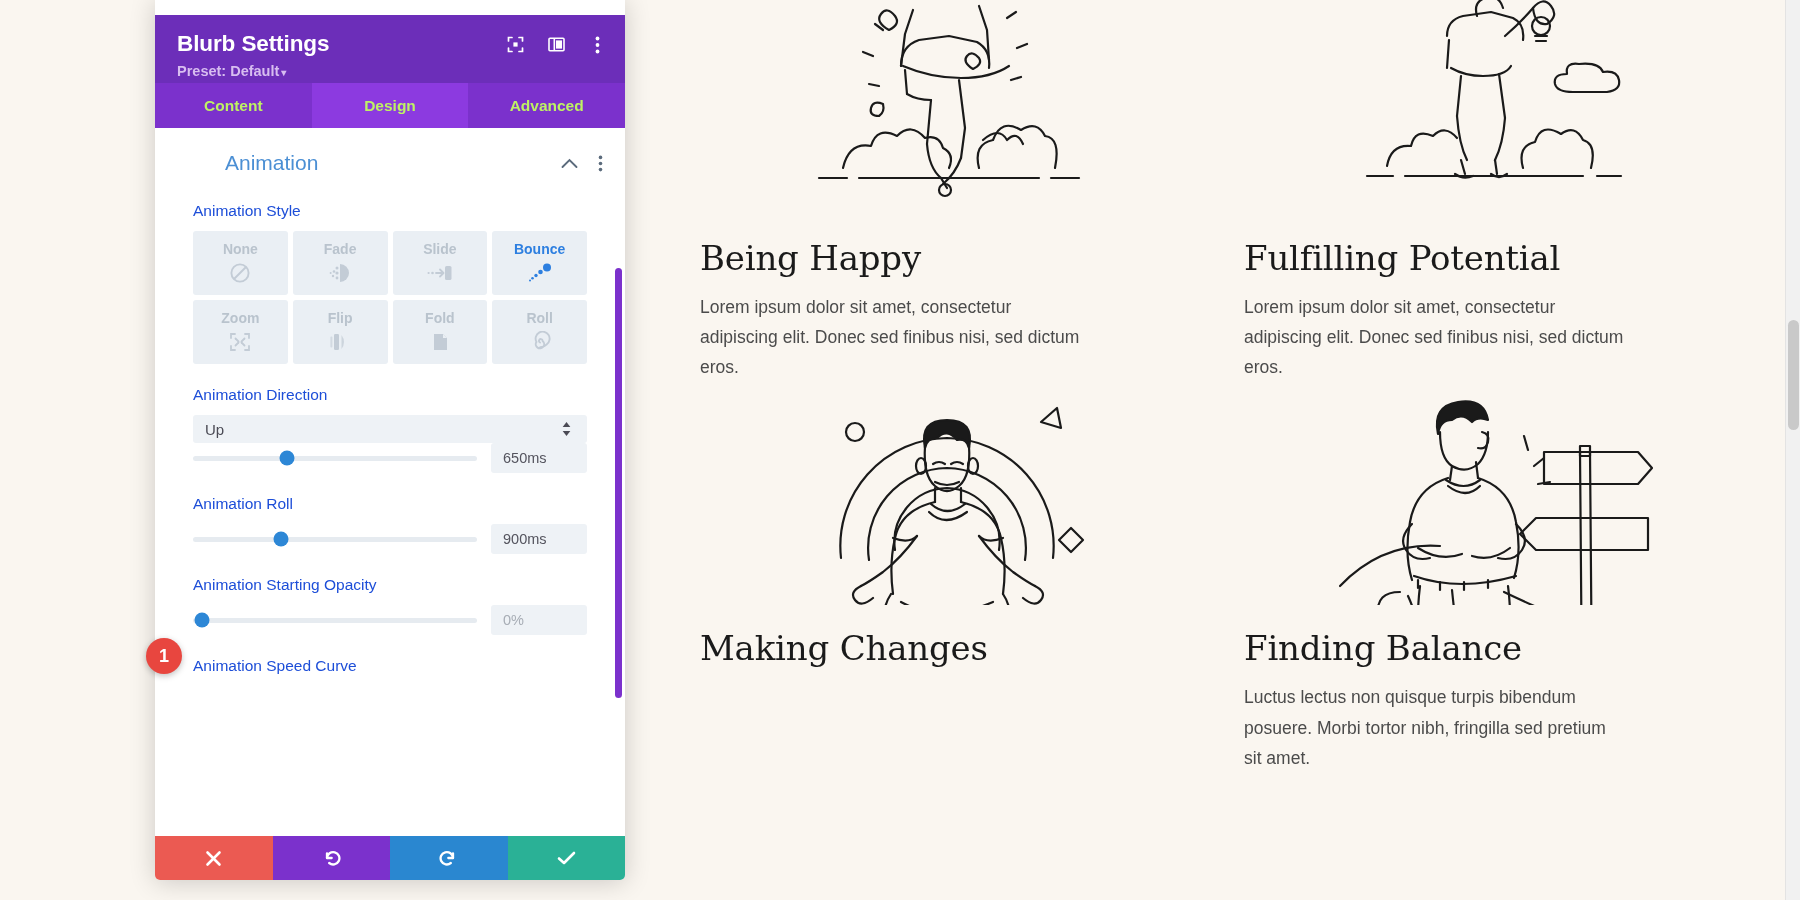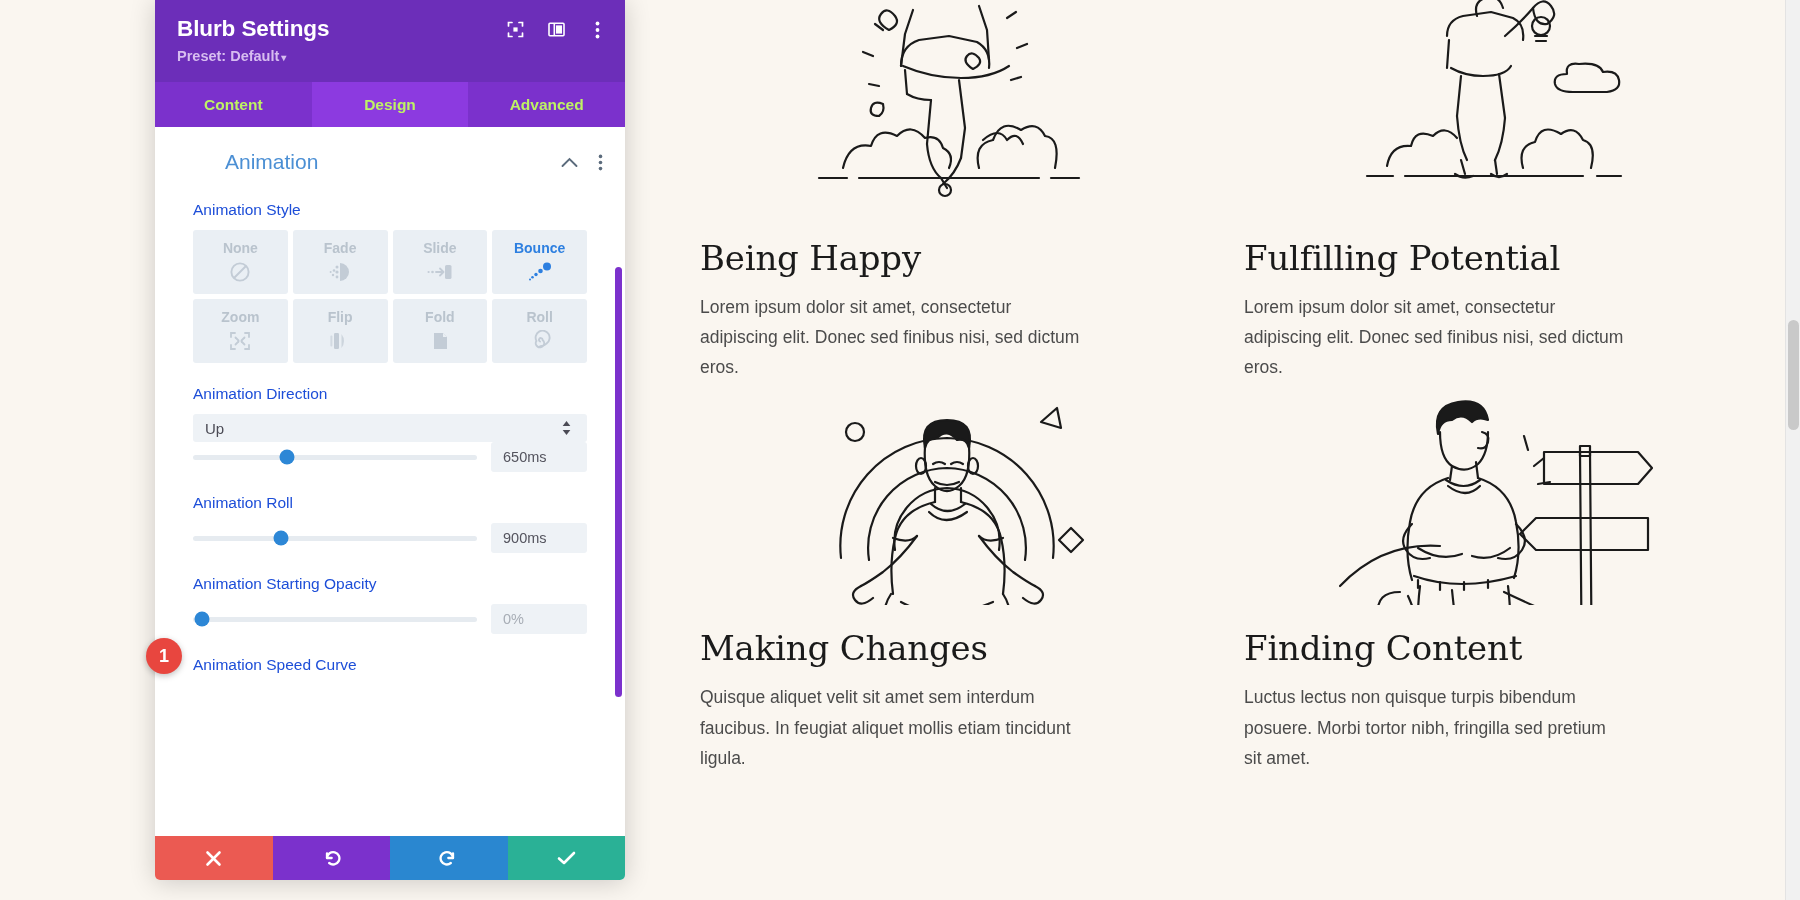--- a/index.html
+++ b/index.html
@@ -84,23 +84,24 @@
     background: #fff;
     border-radius: 0 0 5px 5px;
     box-shadow: 0 2px 26px rgba(0,0,0,0.19);
     display: flex;
     flex-direction: column;
     overflow: hidden;
   }
 
   .modal-header {
     background: #6c2eb9;
-    padding: 16px 22px 18px 22px;
+    padding: 16px 22px 4px 22px;
     position: relative;
     flex: 0 0 auto;
+    margin-top: 15px;
   }
   .modal-title {
     color: #fff;
     font-size: 22.5px;
     font-weight: bold;
     letter-spacing: -0.1px;
   }
   .modal-preset {
     color: #d7bdf0;
     font-size: 14.5px;
@@ -406,21 +407,20 @@
             <path d="M124 238 q30 14 44 -6"></path>
             <path d="M146 248 q18 10 30 -4"></path>
             <circle cx="72" cy="42" r="9"></circle>
             <path d="M258 32 l16 -14 l4 20z"></path>
             <path d="M276 150 l12 -12 l12 12 l-12 12z"></path>
             <path d="M22 254 h36"></path>
               <path d="M68 254 h200"></path>
           </svg>
         </div>
         <div class="blurb-title">Making Changes</div>
-        <div class="blurb-body">Quisque aliquet velit sit amet sem interdum faucibus. In feugiat aliquet mollis etiam tincidunt ligula.</div>
       </div>
 
       <div class="blurb-card">
         <div class="blurb-illus">
           <svg width="340" height="215" viewBox="0 0 340 215" fill="none" stroke="#1a1a1a" stroke-width="2.2" stroke-linecap="round" stroke-linejoin="round">
             <path d="M116 44 q-6 -28 20 -32 q26 -4 30 18 q-10 -4 -16 2 q-10 -10 -20 -2 q-12 0 -14 14z" fill="#1a1a1a"></path>
             <path d="M118 42 q0 26 12 34 q14 8 26 -2 q10 -10 10 -32"></path>
             <path d="M160 42 q8 2 6 10 q-2 8 -10 6"></path>
             <path d="M130 76 l-2 14"></path>
               <path d="M154 72 l2 16"></path>
@@ -452,21 +452,21 @@
             <path d="M214 128 l-16 16 l16 16 h112 v-32z"></path>
             <path d="M18 196 q42 -44 100 -40"></path>
             <path d="M182 202 q50 24 100 42 q24 8 46 0"></path>
             <path d="M78 202 q-24 0 -22 22 q-20 4 -14 22 q-16 2 -14 20 q2 18 30 18"></path>
             <path d="M86 206 q14 30 10 64 q-2 22 -12 34"></path>
             <path d="M30 306 h32"></path>
               <path d="M72 306 h170"></path>
               <path d="M254 306 h60"></path>
           </svg>
         </div>
-        <div class="blurb-title">Finding Content</div>
+        <div class="blurb-title">Finding Balance</div>
         <div class="blurb-body">Luctus lectus non quisque turpis bibendum posuere. Morbi tortor nibh, fringilla sed pretium sit amet.</div>
       </div>
 
     </div>
   </div>
 
   <div class="page-scrollbar">
     <div class="thumb"></div>
   </div>
 

